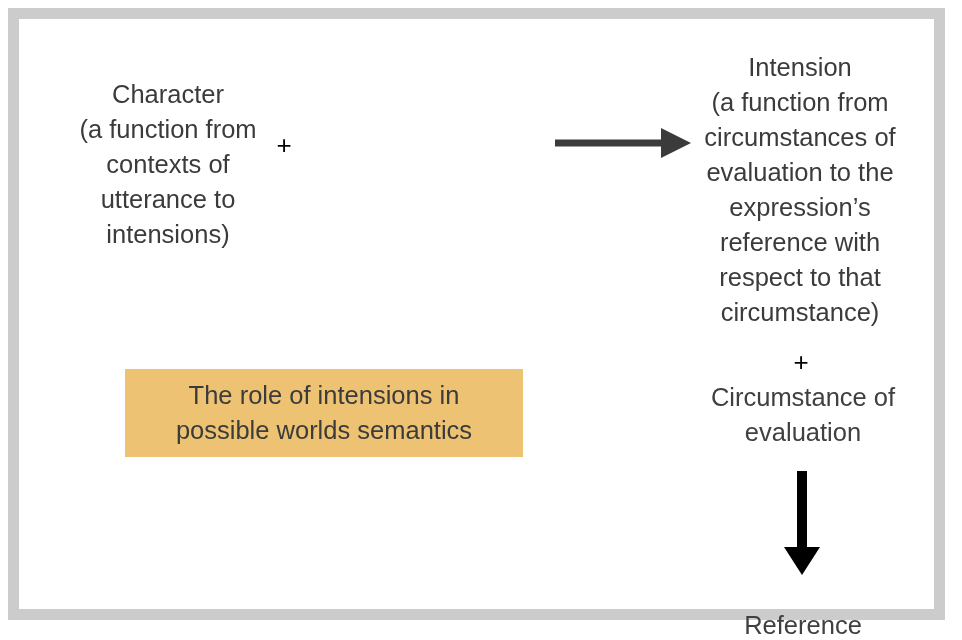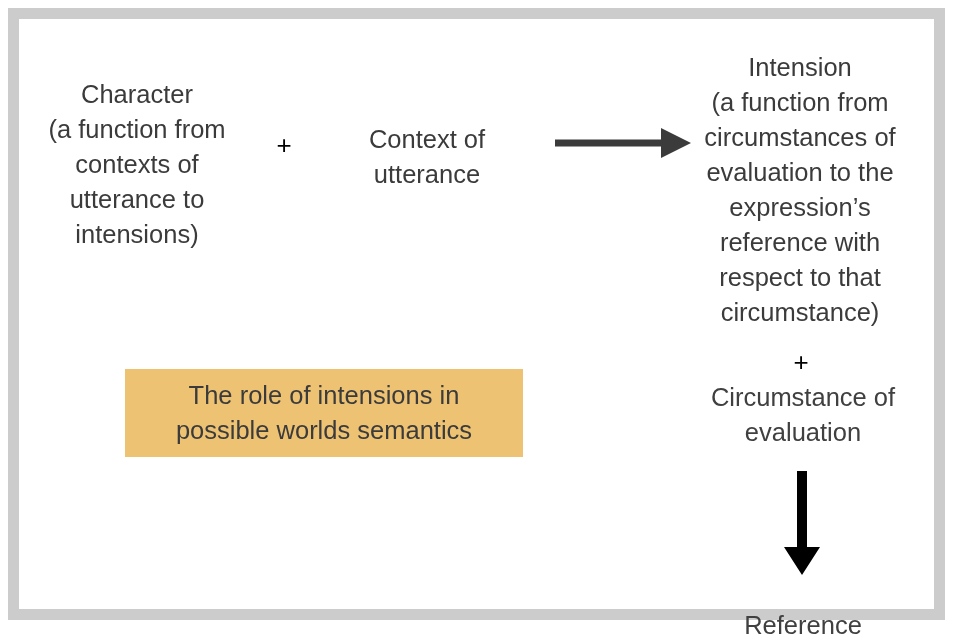--- a/index.html
+++ b/index.html
@@ -41,21 +41,21 @@
     color: #3b3b3b;
     white-space: pre-line;
   }
 
   .tblock.black {
     color: #404040;
   }
 
   
   #character-block {
-    left: 4px;
+    left: 35px;
     top: 58px;
     width: 228px;
   }
 
   
   .plus {
     position: absolute;
     font-size: 26px;
     line-height: 26px;
     color: #000000;
@@ -152,22 +152,20 @@
   <div id="frame">
 
     <div class="tblock" id="character-block">Character
 (a function from
 contexts of
 utterance to
 intensions)</div>
 
     <div class="plus" id="plus-1">+</div>
 
-    <div class="tblock" id="context-block">Context of
-utterance</div>
 
     <div id="arrow-right">
       <svg width="140" height="44" viewBox="0 0 140 44" aria-hidden="true">
         <path d="M2,18.5 L108,18.5 L108,7 L138,22 L108,37 L108,25.5 L2,25.5 Z" fill="#3b3b3b"></path>
       </svg>
     </div>
 
     <div class="tblock" id="intension-block">Intension
 (a function from
 circumstances of

